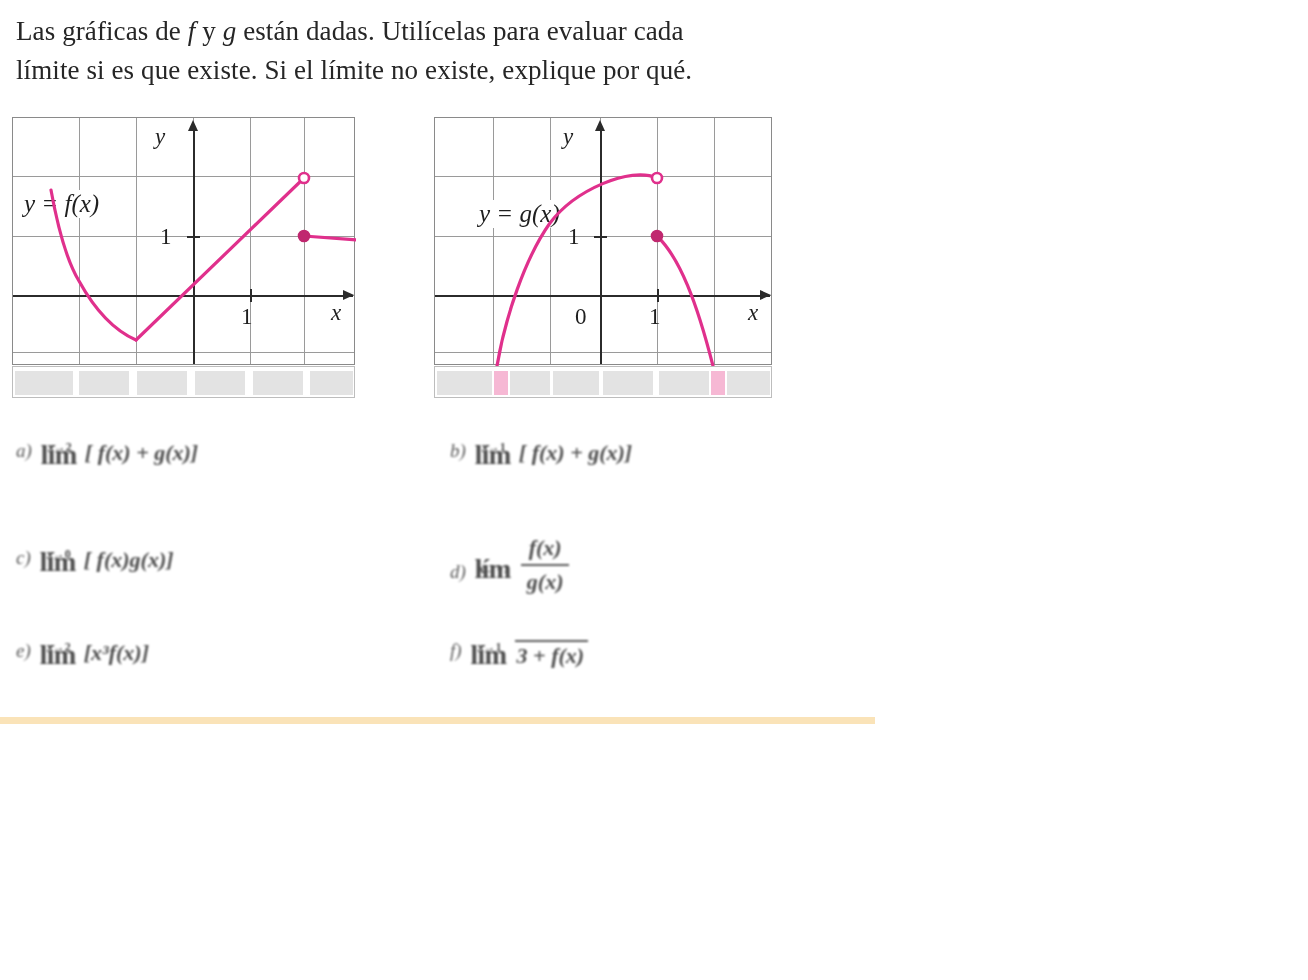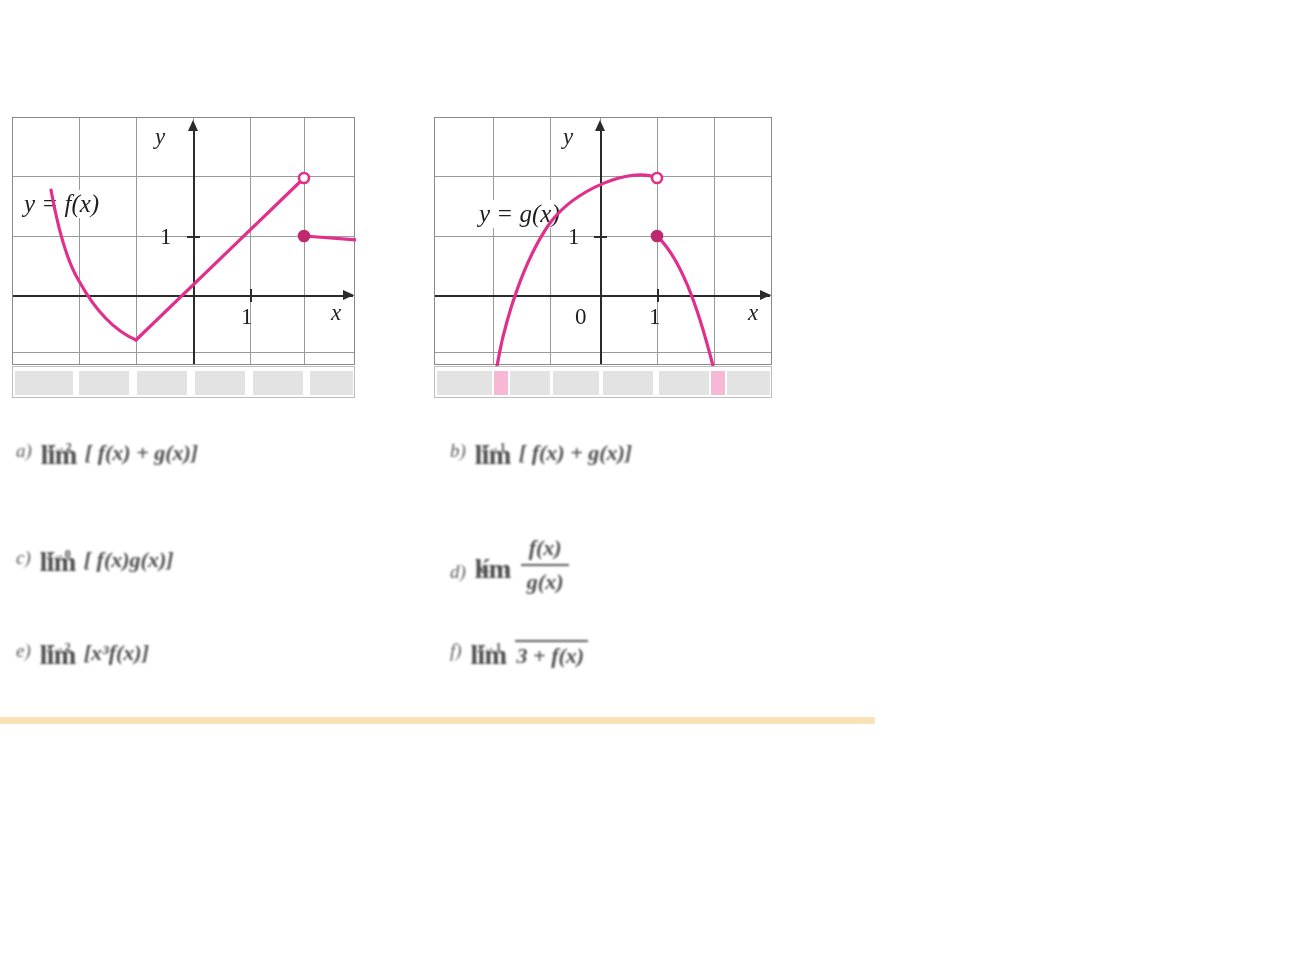--- a/index.html
+++ b/index.html
@@ -192,20 +192,24 @@
     width: 875px;
     height: 7px;
     background: #fae3b8;
   }
 </style>
 </head>
 <body>
 
 <div class="page">
 
+  <div class="prompt">
+    <span>Las gráficas de </span><i class="gl">f</i><span> y </span><i class="gl">g</i><span> están dadas. Utilícelas para evaluar cada</span><br>
+    <span>límite si es que existe. Si el límite no existe, explique por qué.</span>
+  </div>
 
   <div class="graph-panel" id="graph-f">
 
     <div class="gridline gv" style="left:66px;"></div>
     <div class="gridline gv" style="left:123px;"></div>
     <div class="gridline gv" style="left:180px;"></div>
     <div class="gridline gv" style="left:237px;"></div>
     <div class="gridline gv" style="left:291px;"></div>
 
     <div class="gridline gh" style="top:58px;"></div>

